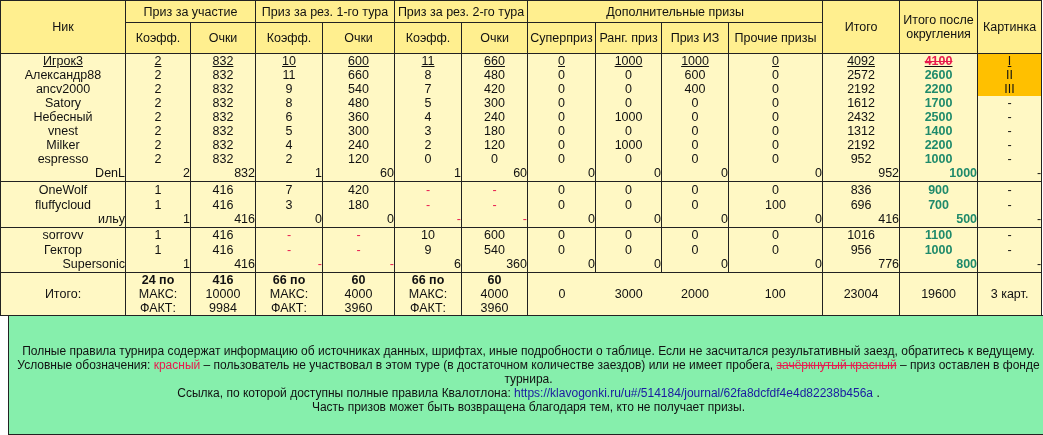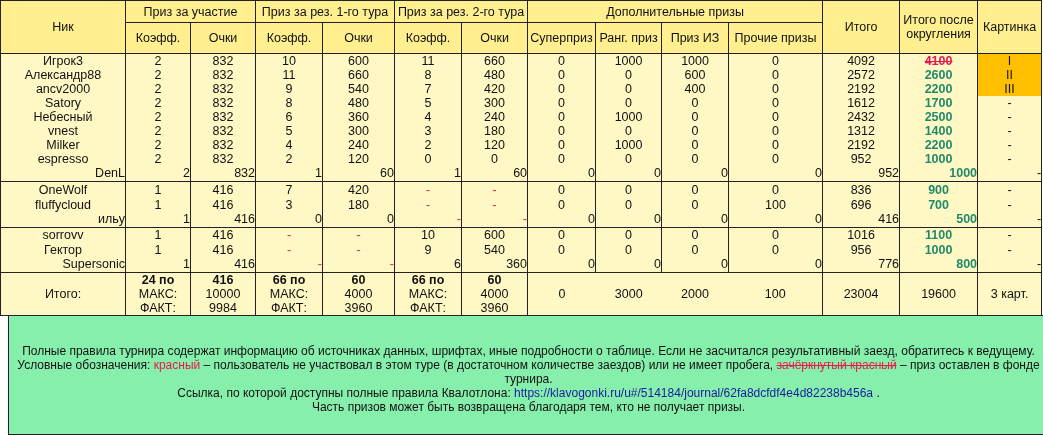--- a/index.html
+++ b/index.html
@@ -63,21 +63,21 @@
       <th class="hdr">Очки</th>
       <th class="hdr">Коэфф.</th>
       <th class="hdr">Очки</th>
       <th class="hdr">Суперприз</th>
       <th class="hdr">Ранг. приз</th>
       <th class="hdr">Приз ИЗ</th>
       <th class="hdr">Прочие призы</th>
     </tr>
   </thead>
   <tbody id="rows" class="body">
-      <tr style="height: 14px;">
+      <tr style="height: 14px; text-decoration: underline;">
         <td>Игрок3</td>
         <td>2</td>
         <td>832</td>
         <td>10</td>
         <td>600</td>
         <td>11</td>
         <td>660</td>
         <td>0</td>
         <td>1000</td>
         <td>1000</td>

